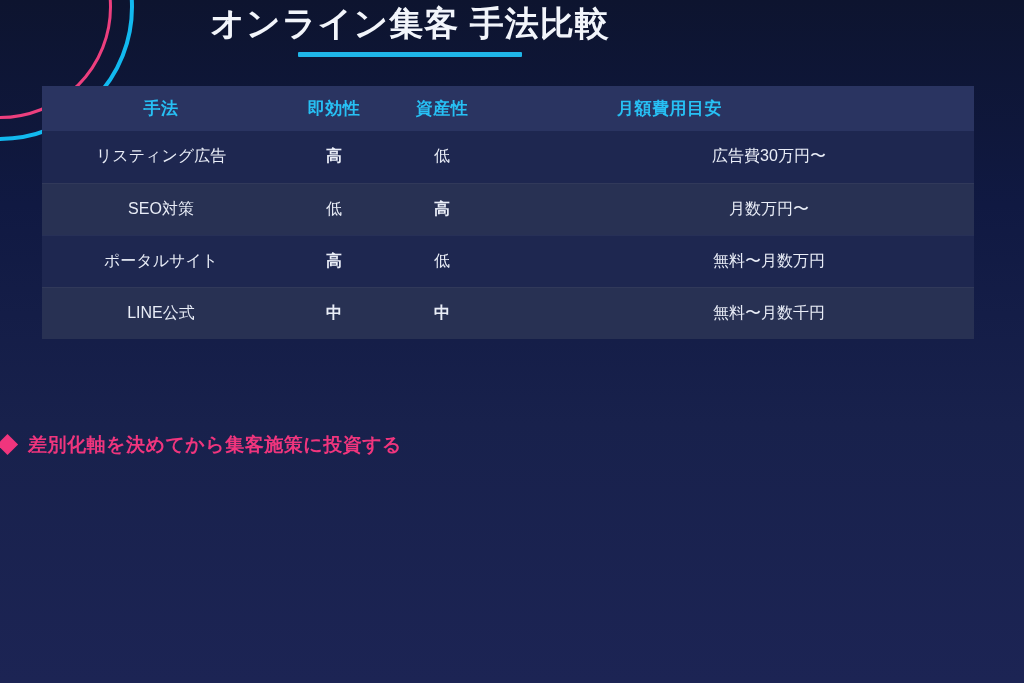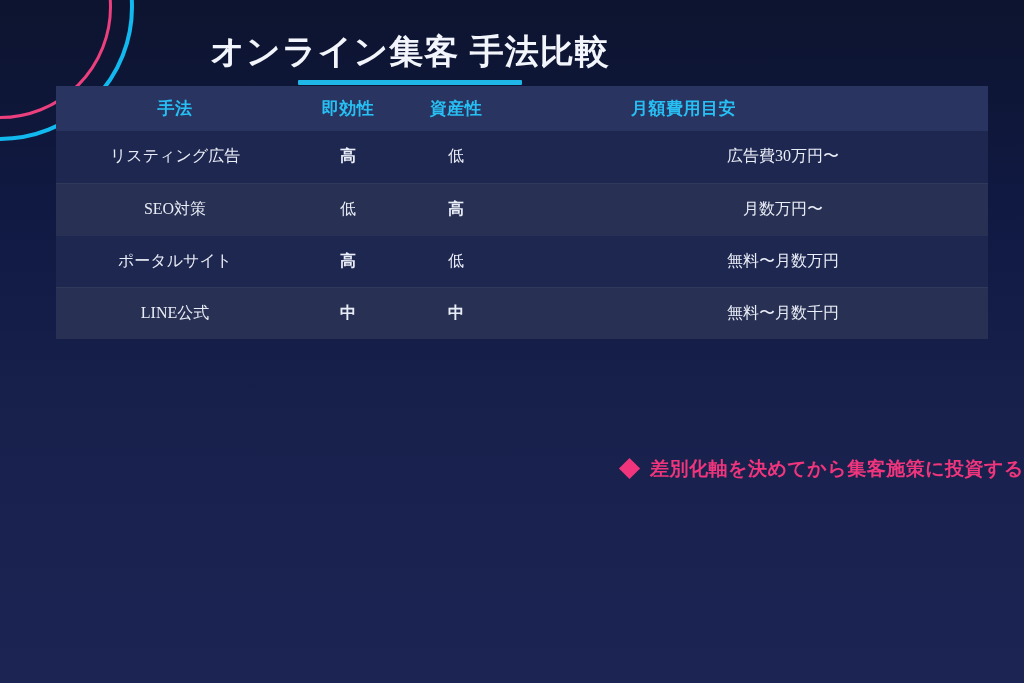--- a/index.html
+++ b/index.html
@@ -46,21 +46,21 @@
     height: 268px;
     left: -134px;
     top: -127px;
     border-width: 4px;
     border-color: #12b9ef;
   }
 
   
   .title-block {
     position: absolute;
-    top: 28px;
+    top: 0;
     left: 0;
     width: 820px;
     text-align: center;
   }
   .slide-title {
     font-size: 34px;
     font-weight: bold;
     color: #f2f5fb;
     letter-spacing: 1px;
     line-height: 46px;
@@ -70,24 +70,23 @@
     width: 224px;
     height: 5px;
     background: #1fb6e8;
     margin: 6px auto 0 auto;
     border-radius: 1px;
   }
 
   
   .table-wrap {
     position: absolute;
-    left: 56px;
+    left: 42px;
     top: 86px;
     width: 932px;
-    font-family: Liberation Serif, serif;
   }
   table.compare {
     width: 932px;
     border-collapse: collapse;
     table-layout: fixed;
   }
   table.compare col.c-method { width: 238px; }
   table.compare col.c-speed  { width: 108px; }
   table.compare col.c-asset  { width: 108px; }
   table.compare col.c-cost   { width: 478px; }
@@ -118,24 +117,24 @@
 
   td.cell-cost { text-align: left; padding-left: 68px; }
 
   .v-high { color: #2f9e4d; font-weight: bold; }
   .v-mid  { color: #e9b21d; font-weight: bold; }
   .v-low  { color: #e9edf7; }
 
   
   .footer-note {
     position: absolute;
-    top: 456px;
+    top: 432px;
     left: 0;
     width: 1024px;
-    text-align: right;
+    text-align: left;
     white-space: nowrap;
   }
   .footer-diamond {
     display: inline-block;
     width: 15px;
     height: 15px;
     background: #f0357d;
     transform: rotate(45deg);
     vertical-align: -1px;
     margin-right: 13px;

